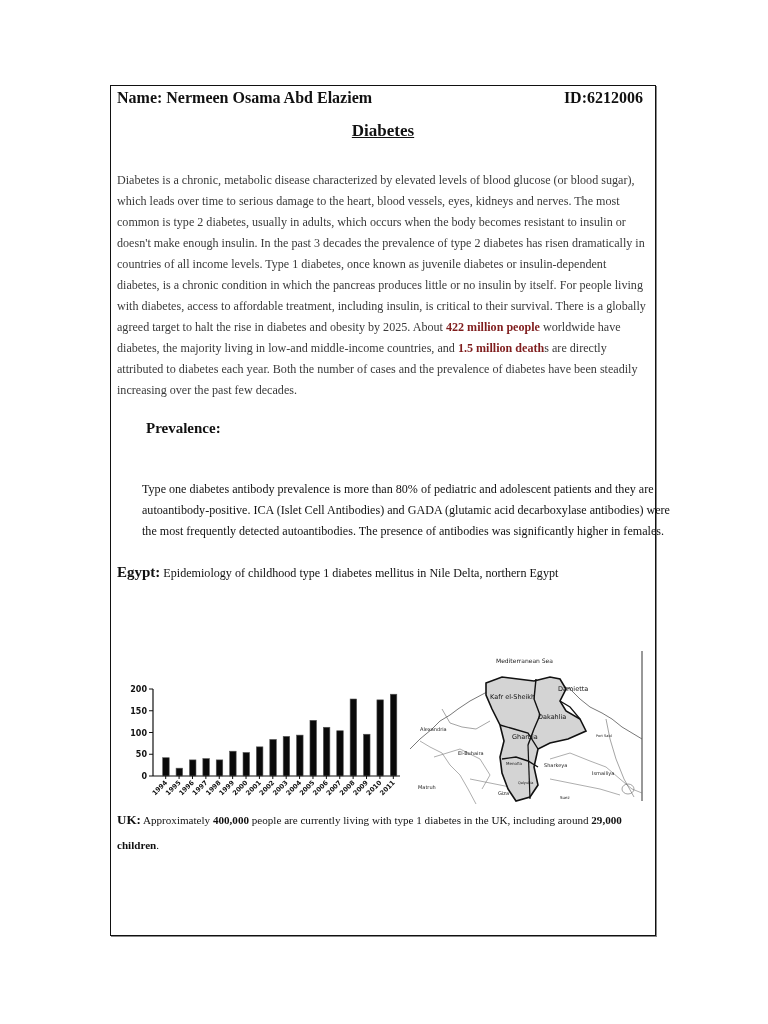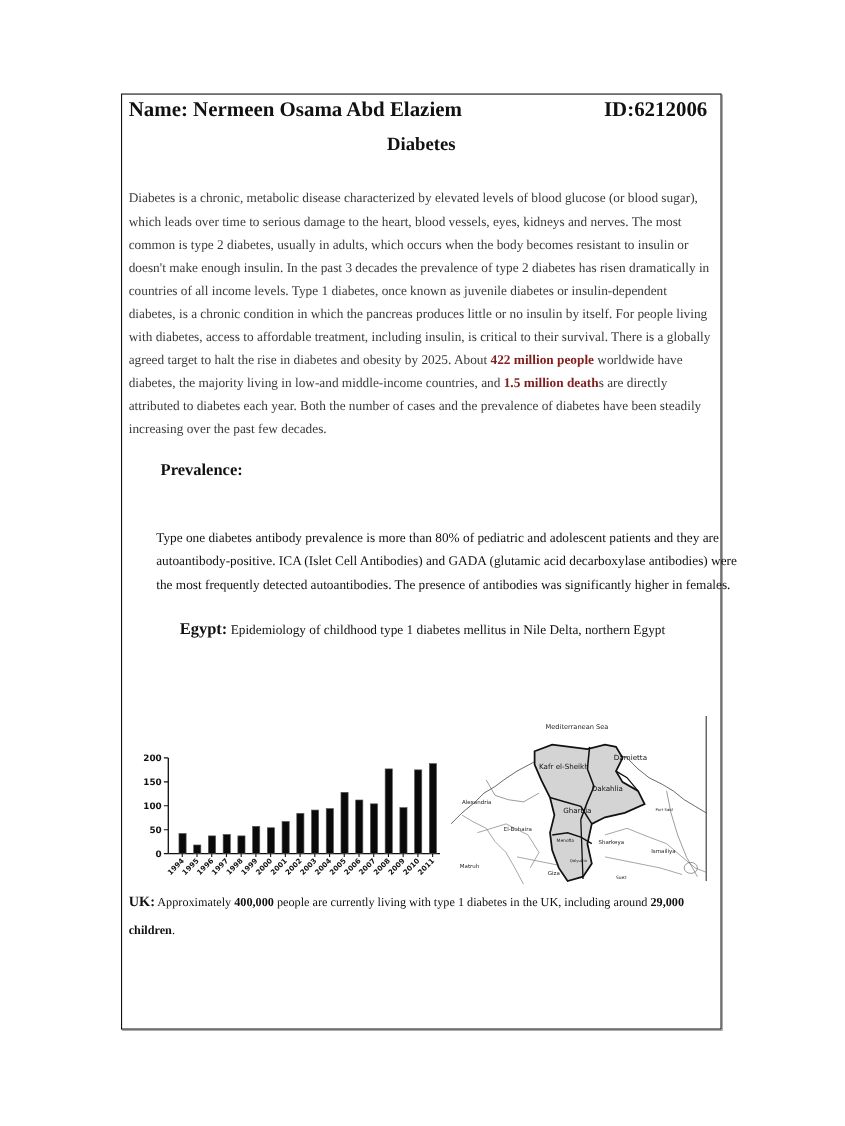--- a/index.html
+++ b/index.html
@@ -26,52 +26,53 @@
       box-sizing: border-box;
     }
     .header-row {
       position: absolute;
       left: 6px;
       right: 12px;
       top: 3px;
       display: flex;
       justify-content: space-between;
       font-weight: bold;
-      font-size: 19px;
+      font-size: 16px;
     }
     .title {
       position: absolute;
       left: 0;
       right: 0;
       top: 35px;
       text-align: center;
       font-size: 17px;
       font-weight: bold;
     }
     .title span {
+      text-decoration: underline;
     }
     .para {
       position: absolute;
       left: 6px;
       width: 534px;
       font-size: 12.1px;
       line-height: 21px;
       color: #2b2b2b;
     }
     .para b { color: #7f1d1d; }
     .intro { top: 84px; color: #3a3a3a; }
     .section-heading {
       position: absolute;
       left: 6px;
       font-weight: bold;
       font-size: 15px;
     }
     .prev-heading { top: 334px; margin-left: 29px; }
     .prev-text { top: 393px; color: #111; margin-left: 25px; }
-    .egypt-block { top: 476px; color: #111; text-align: center; }
+    .egypt-block { top: 476px; color: #111; }
     .egypt-label {
       font-weight: bold;
       font-size: 15px;
     }
     .chart-wrap {
       position: absolute;
       left: 4px;
       top: 590px;
       width: 290px;
       height: 130px;

